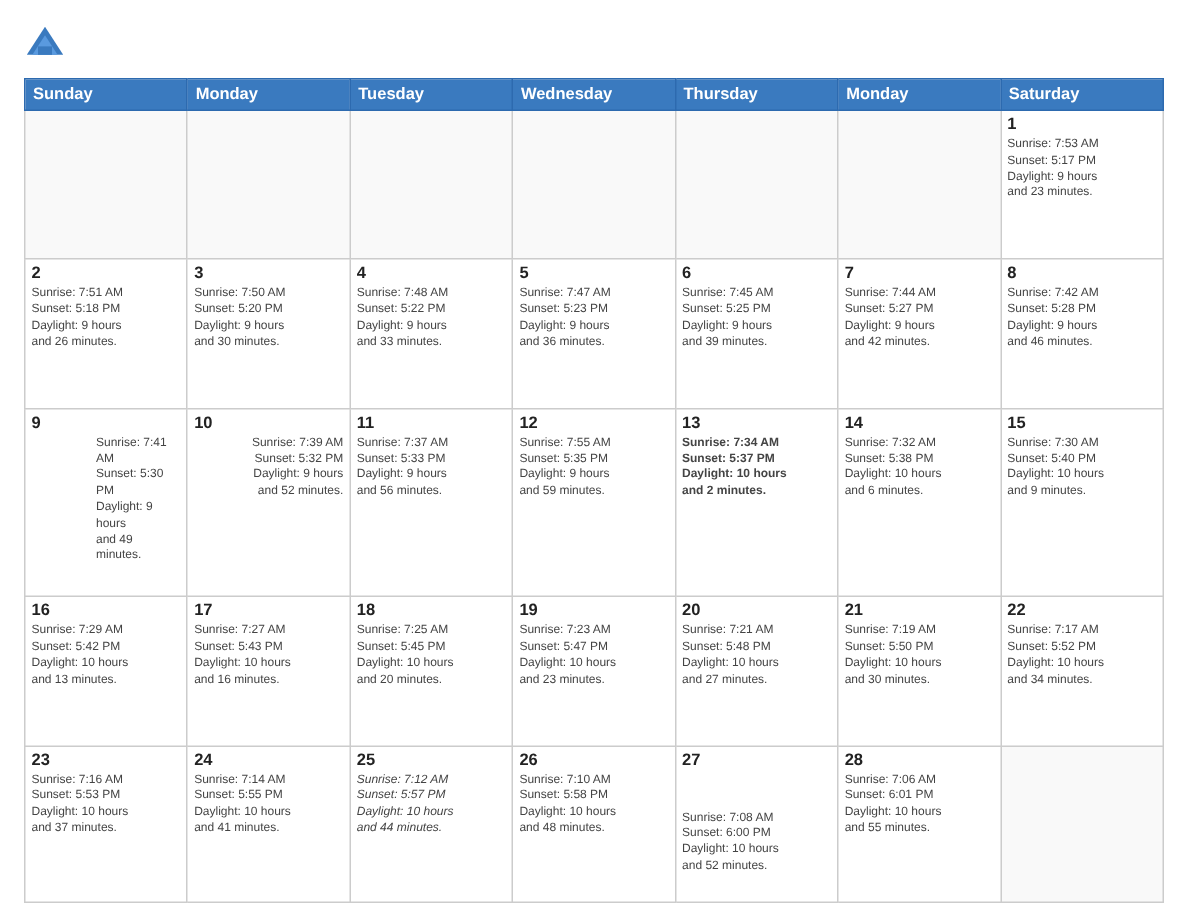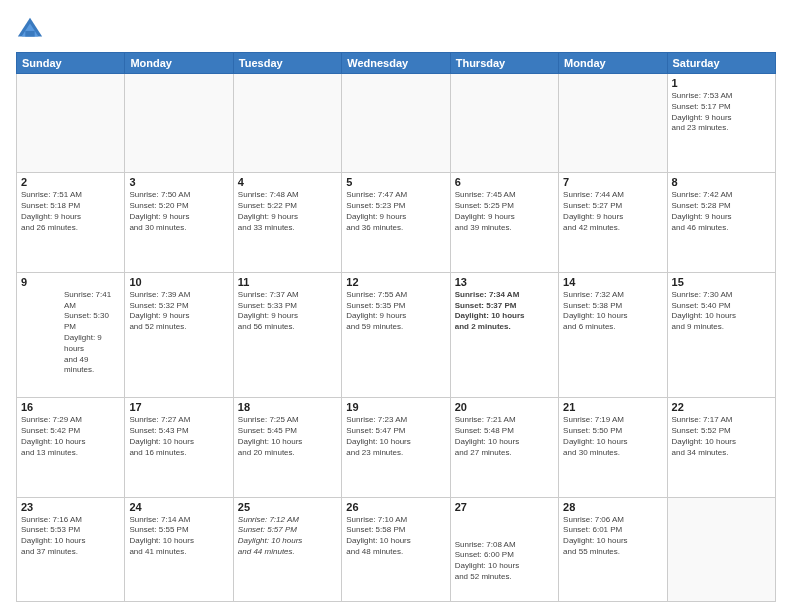--- a/index.html
+++ b/index.html
@@ -209,21 +209,21 @@
         <tr>
           <td>
             <span class="day-num">9</span>
             <div class="day-info" style="white-space: pre-line; margin-left: 43px;">Sunrise: 7:41 AM
 Sunset: 5:30 PM
 Daylight: 9 hours
 and 49 minutes.</div>
           </td>
           <td>
             <span class="day-num">10</span>
-            <div class="day-info" style="white-space: pre-line;">Sunrise: 7:39 AM
+            <div class="day-info" style="white-space: pre-line; text-align: right;">Sunrise: 7:39 AM
 Sunset: 5:32 PM
 Daylight: 9 hours
 and 52 minutes.</div>
           </td>
           <td>
             <span class="day-num">11</span>
             <div class="day-info" style="white-space: pre-line;">Sunrise: 7:37 AM
 Sunset: 5:33 PM
 Daylight: 9 hours
 and 56 minutes.</div>

